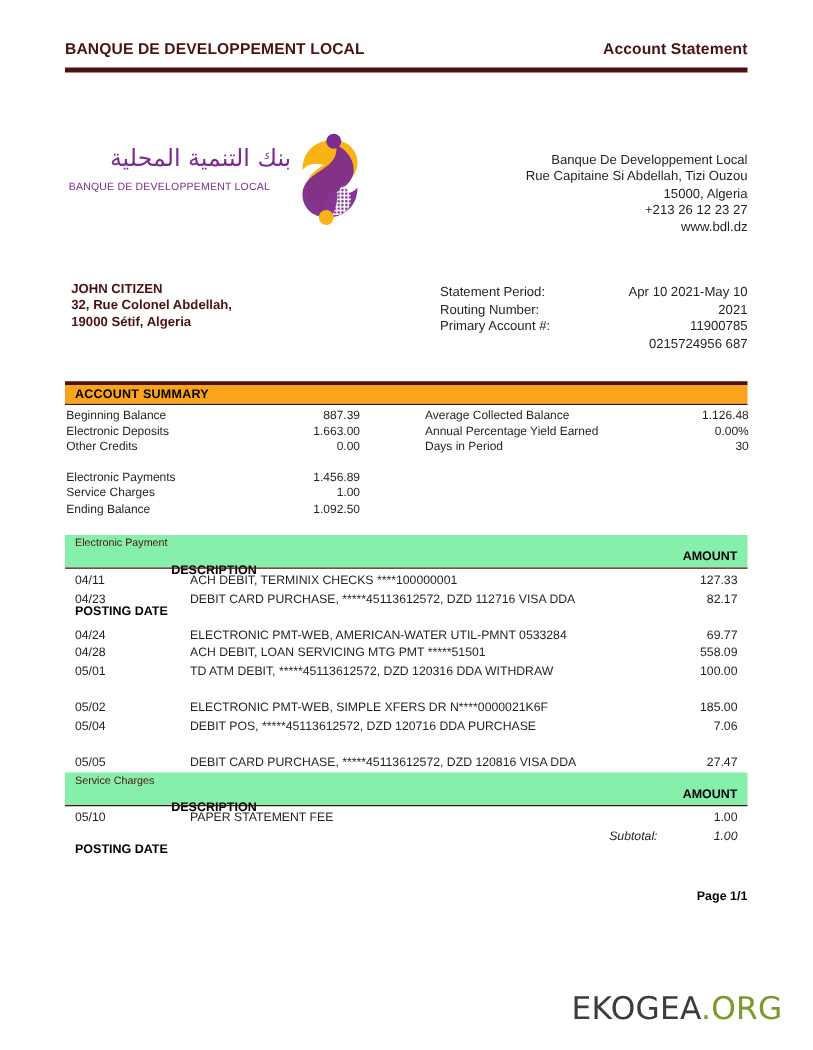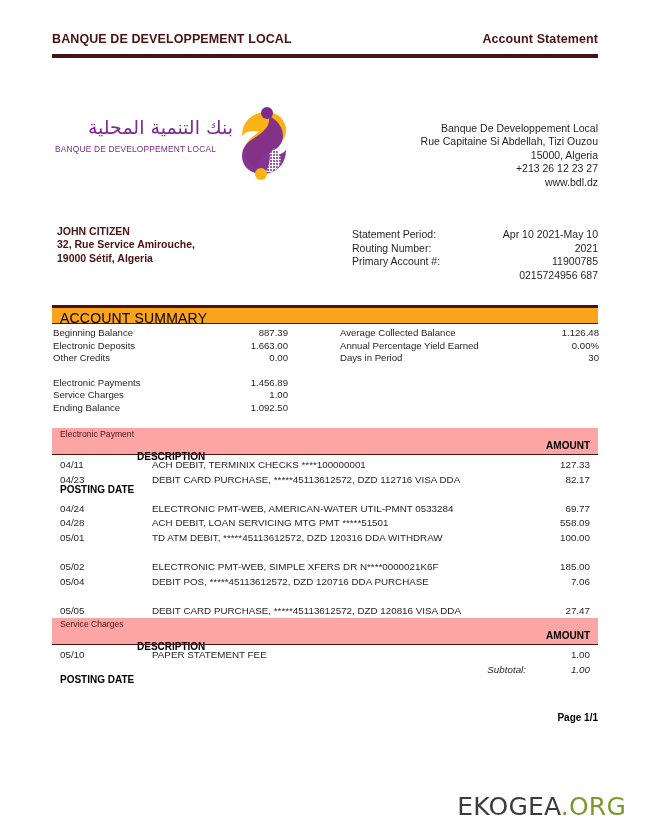--- a/index.html
+++ b/index.html
@@ -142,22 +142,22 @@
   }
   .band-bot-rule {
     position: absolute;
     left: 52px;
     width: 546px;
     height: 1.4px;
     background: #4a1212;
   }
   .band-title {
     position: absolute;
-    font-size: 14px;
-    font-weight: normal;
+    font-size: 10px;
+    font-weight: bold;
     color: #000;
     letter-spacing: .2px;
   }
 
   
   #summary-band { top: 308px; height: 15px; }
   #summary-rule-top { top: 305px; }
   #summary-rule-bot { top: 323px; }
   #summary-title { left: 60px; top: 310px; }
 
@@ -176,21 +176,21 @@
   .sum-row .lbl { text-align: left; }
   .sum-row .val { text-align: right; }
   .sum-col.left .sum-row .val { padding-right: 38px; }
   .sum-gap { height: 12px; }
 
   
   .txn-band {
     position: absolute;
     left: 52px;
     width: 546px;
-    background: #fca5a5;
+    background: #86efac;
     height: 26px;
   }
   .txn-band .kicker {
     position: absolute;
     left: 8px;
     top: 1px;
     font-size: 8.6px;
     color: #4a1212;
     white-space: nowrap;
   }
@@ -350,21 +350,21 @@
   <div class="bank-address">
     <div>Banque De Developpement Local</div>
     <div>Rue Capitaine Si Abdellah, Tizi Ouzou</div>
     <div>15000, Algeria</div>
     <div>+213 26 12 23 27</div>
     <div>www.bdl.dz</div>
   </div>
 
   <div class="customer">
     <div>JOHN CITIZEN</div>
-    <div>32, Rue Service Amirouche,</div>
+    <div>32, Rue Colonel Abdellah,</div>
     <div>19000 Sétif, Algeria</div>
   </div>
 
   <div class="meta">
     <div class="meta-row">
       <span class="lbl">Statement Period:</span>
       <span class="val">Apr 10 2021-May 10</span>
     </div>
     <div class="meta-row">
       <span class="lbl">Routing Number:</span>

